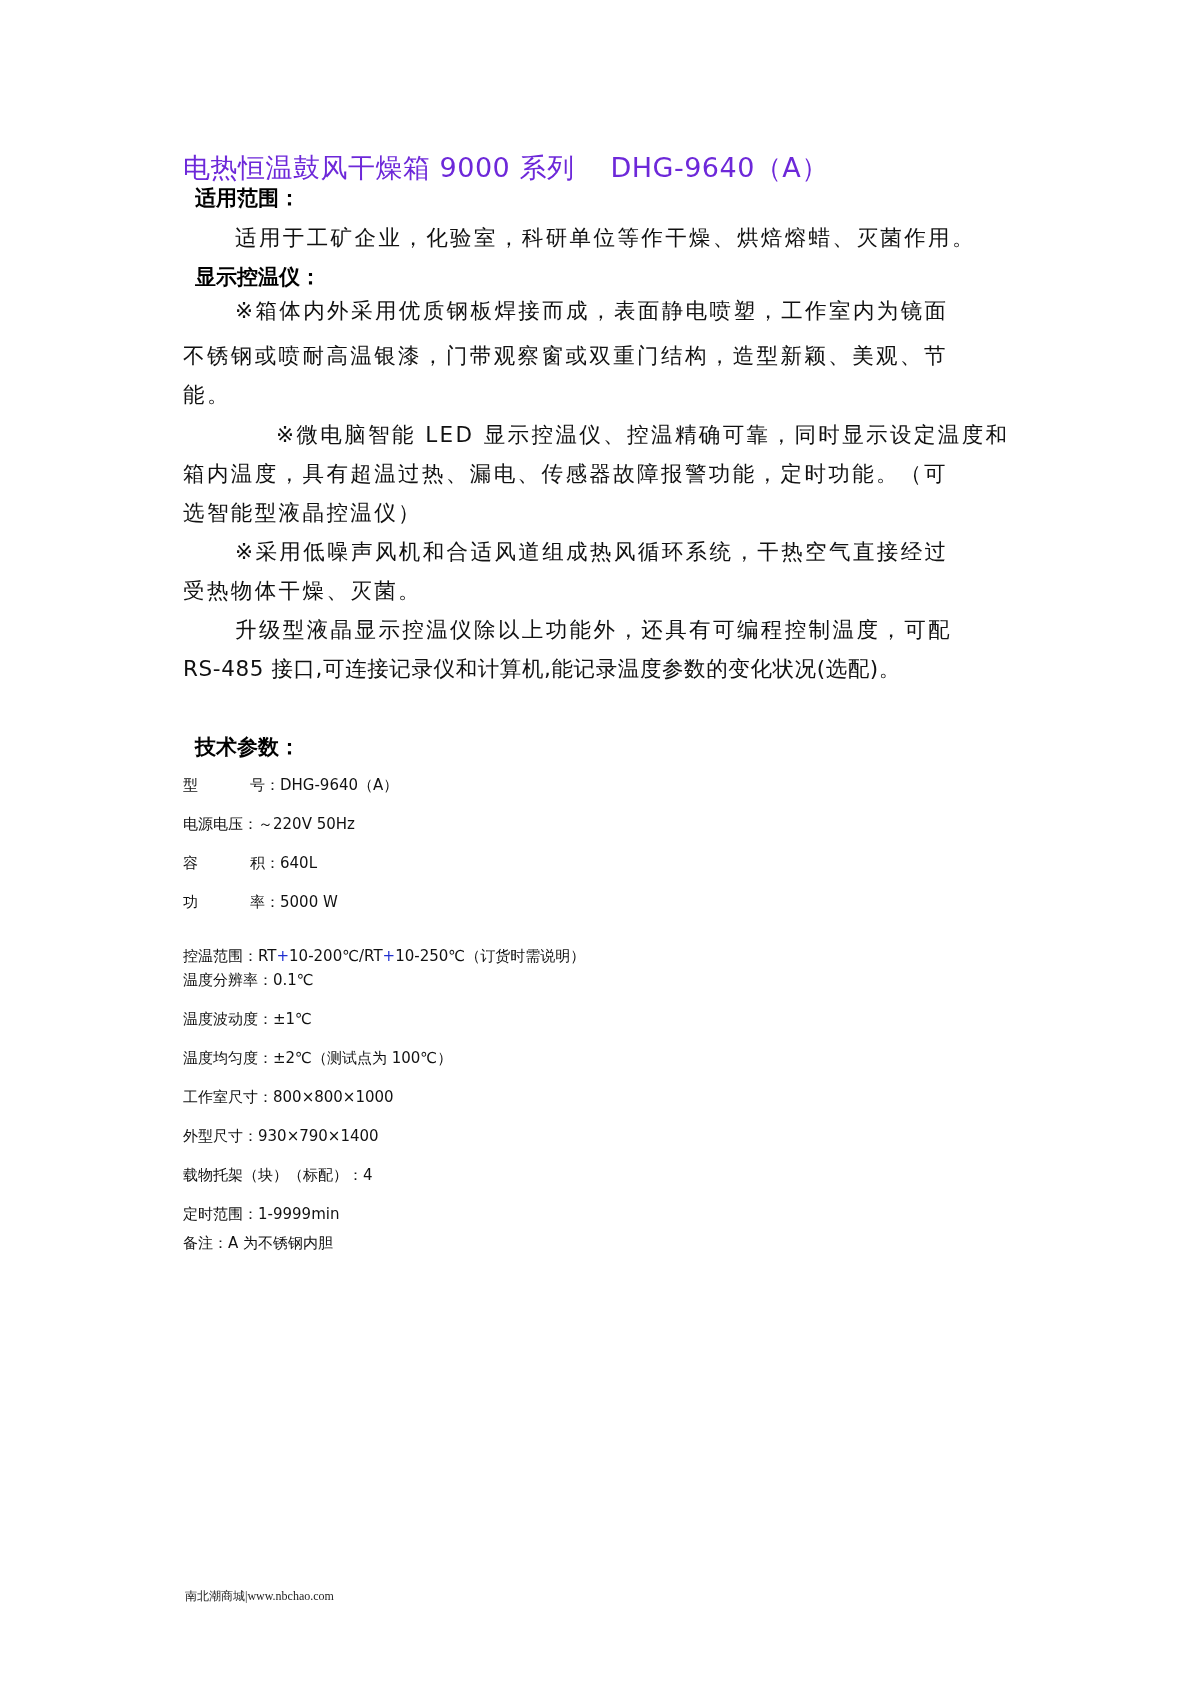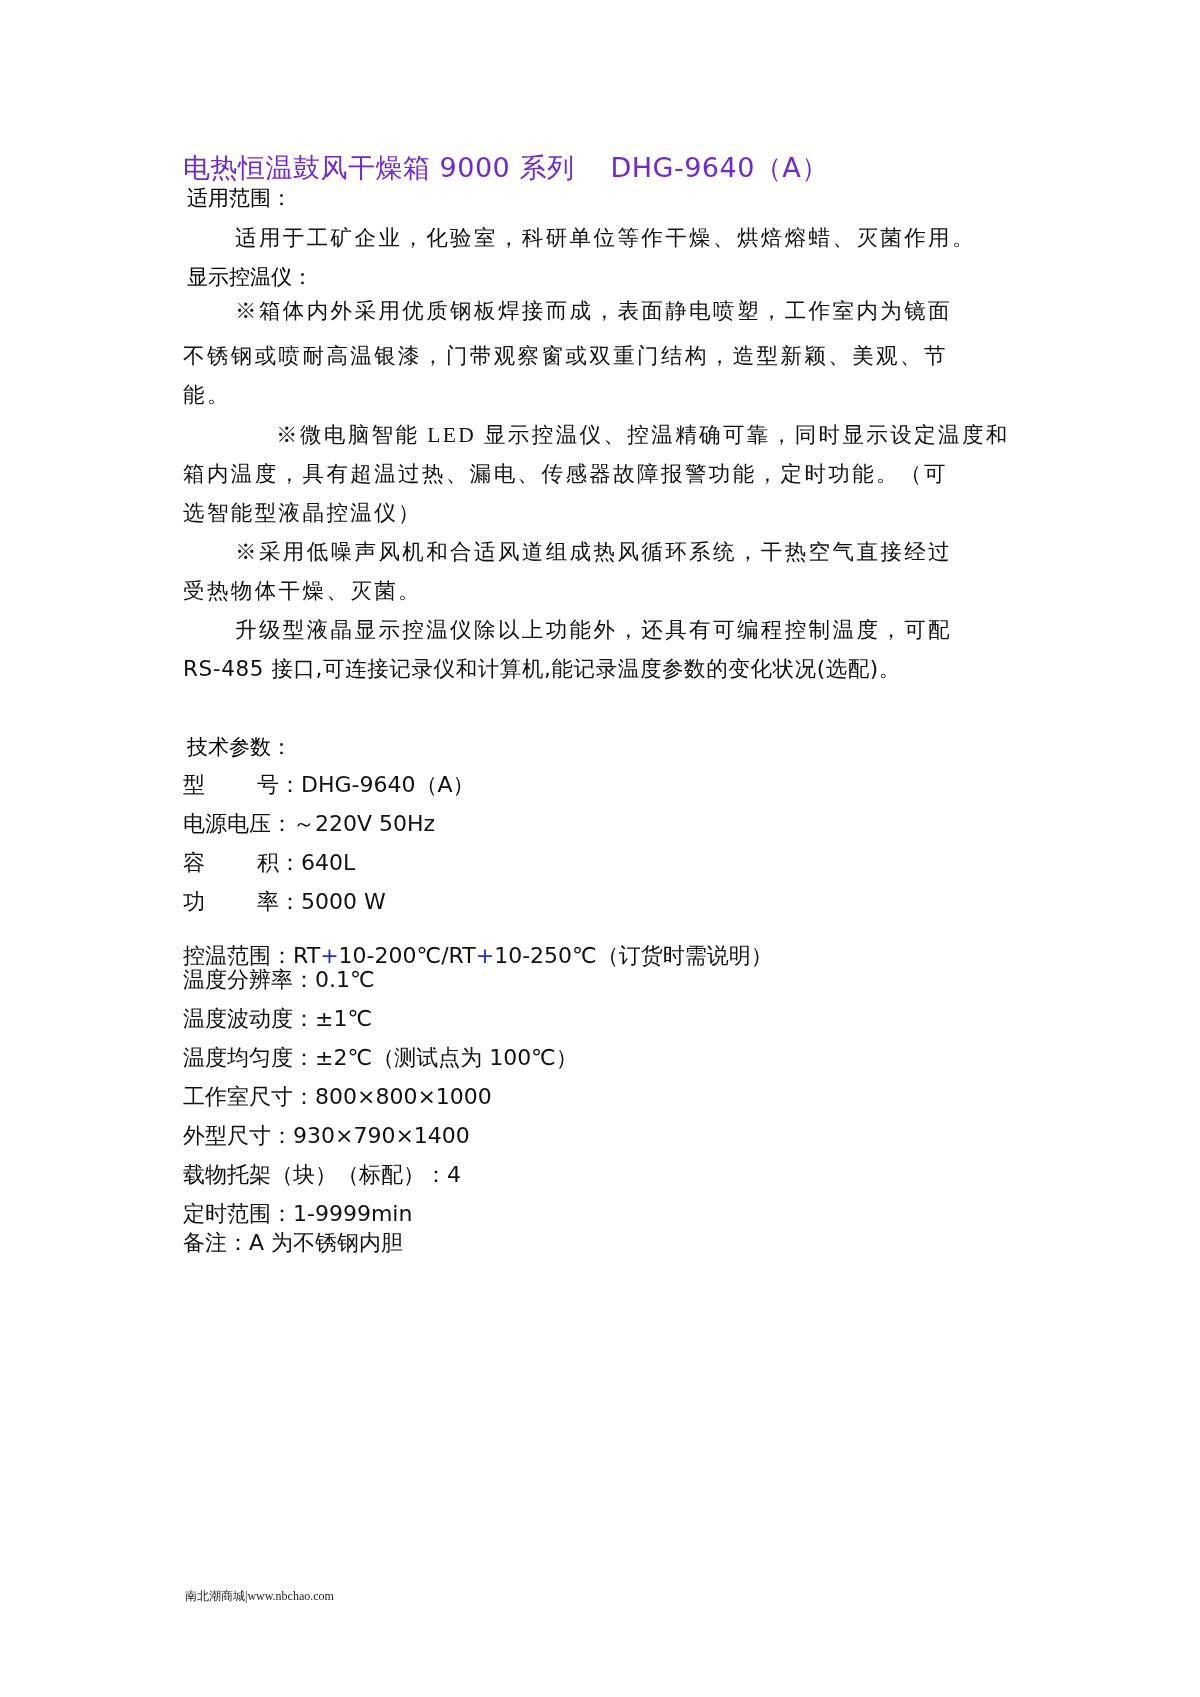--- a/index.html
+++ b/index.html
@@ -23,41 +23,41 @@
       left: 0;
       font-size: 27px;
       line-height: 36px;
       white-space: nowrap;
       letter-spacing: 0.5px;
       color: #6d28d9;
     }
     .title .model { margin-left: 36px; }
     .heading {
       position: absolute;
-      left: 4px;
+      left: 12px;
       font-size: 21px;
-      font-weight: normal;
+      font-weight: bold;
       line-height: 28px;
       white-space: nowrap;
       color: #000;
     }
     .line {
       position: absolute;
       left: 0;
       font-size: 21.5px;
       line-height: 30px;
       white-space: nowrap;
       letter-spacing: 2.4px;
       color: #111;
     }
-    .indent { left: 52px; font-family: Liberation Serif, serif; }
+    .indent { left: 52px; }
     .spec {
       position: absolute;
       left: 0;
-      font-size: 22px;
+      font-size: 15px;
       line-height: 24px;
       white-space: nowrap;
       color: #111;
     }
     .spec .plus { color: #1f2fd0; }
     .spec .gap { display: inline-block; width: 52px; }
     .footer {
       position: absolute;
       left: 185px;
       top: 1586px;

